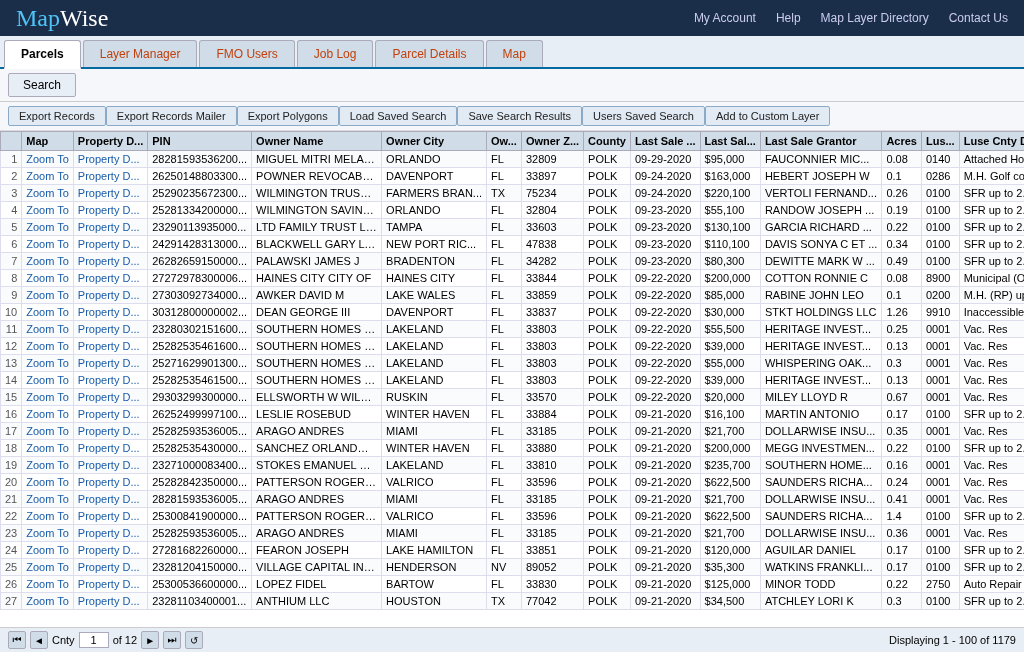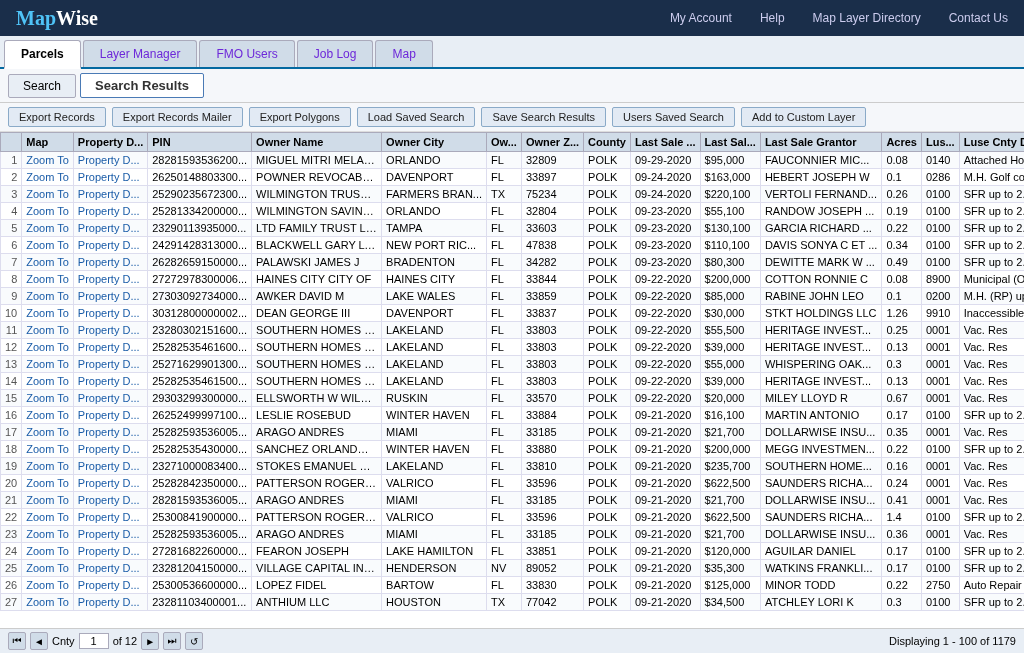--- a/index.html
+++ b/index.html
@@ -7,41 +7,41 @@
 
     
     #header {
       background: #1a2e4a;
       display: flex;
       align-items: center;
       justify-content: space-between;
       padding: 0 16px;
       height: 36px;
     }
-    #header-logo { color: #fff; font-size: 20px; font-weight: bold; font-family: Georgia, serif; }
+    #header-logo { color: #fff; font-size: 24px; font-weight: normal; font-family: Georgia, serif; }
     #header-logo span { color: #4fc3f7; }
-    #header-nav { display: flex; gap: 28px; align-items: center; }
+    #header-nav { display: flex; gap: 20px; align-items: center; }
     #header-nav a { color: #cce; font-size: 12px; text-decoration: none; cursor: pointer; }
 
     
     #tab-bar {
       background: #e8eef5;
       border-bottom: 2px solid #0369a1;
       display: flex;
       padding: 0 4px;
       padding-top: 4px;
     }
     .tab {
       padding: 6px 16px;
       cursor: pointer;
       font-size: 12px;
       border: 1px solid #aab;
       border-bottom: none;
       background: #d0dce8;
-      color: #6d28d9;
+      color: #c2410c;
       border-radius: 3px 3px 0 0;
       margin-right: 2px;
     }
     .tab.active {
       background: #fff;
       border-bottom: 2px solid #fff;
       color: #000;
       font-weight: bold;
       margin-bottom: -2px;
     }
@@ -69,21 +69,20 @@
       font-weight: bold;
       background: #fff;
       border: 1px solid #4a7ab5;
       color: #333;
       border-radius: 2px;
     }
 
     
     #action-bar {
       display: flex;
-      gap: 6px;
       padding: 4px 8px;
       background: #f5f7fa;
       border-bottom: 1px solid #ddd;
       align-items: center;
     }
     .action-btn {
       padding: 3px 10px;
       font-size: 11px;
       background: #e2eaf4;
       border: 1px solid #8aaac8;
@@ -176,26 +175,26 @@
     <a>Map Layer Directory</a>
     <a>Contact Us</a>
   </div>
 </div>
 
 <div id="tab-bar">
   <div class="tab active">Parcels</div>
   <div class="tab">Layer Manager</div>
   <div class="tab">FMO Users</div>
   <div class="tab">Job Log</div>
+  <div class="tab">Parcel Details</div>
   <div class="tab">Map</div>
 </div>
 
 <div id="search-bar">
   <button class="search-btn">Search</button>
-  <span class="search-results-label">Search Results</span>
 </div>
 
 <div id="action-bar">
   <button class="action-btn">Export Records</button>
   <button class="action-btn">Export Records Mailer</button>
   <button class="action-btn">Export Polygons</button>
   <button class="action-btn">Load Saved Search</button>
   <button class="action-btn">Save Search Results</button>
   <button class="action-btn">Users Saved Search</button>
   <button class="action-btn">Add to Custom Layer</button>

